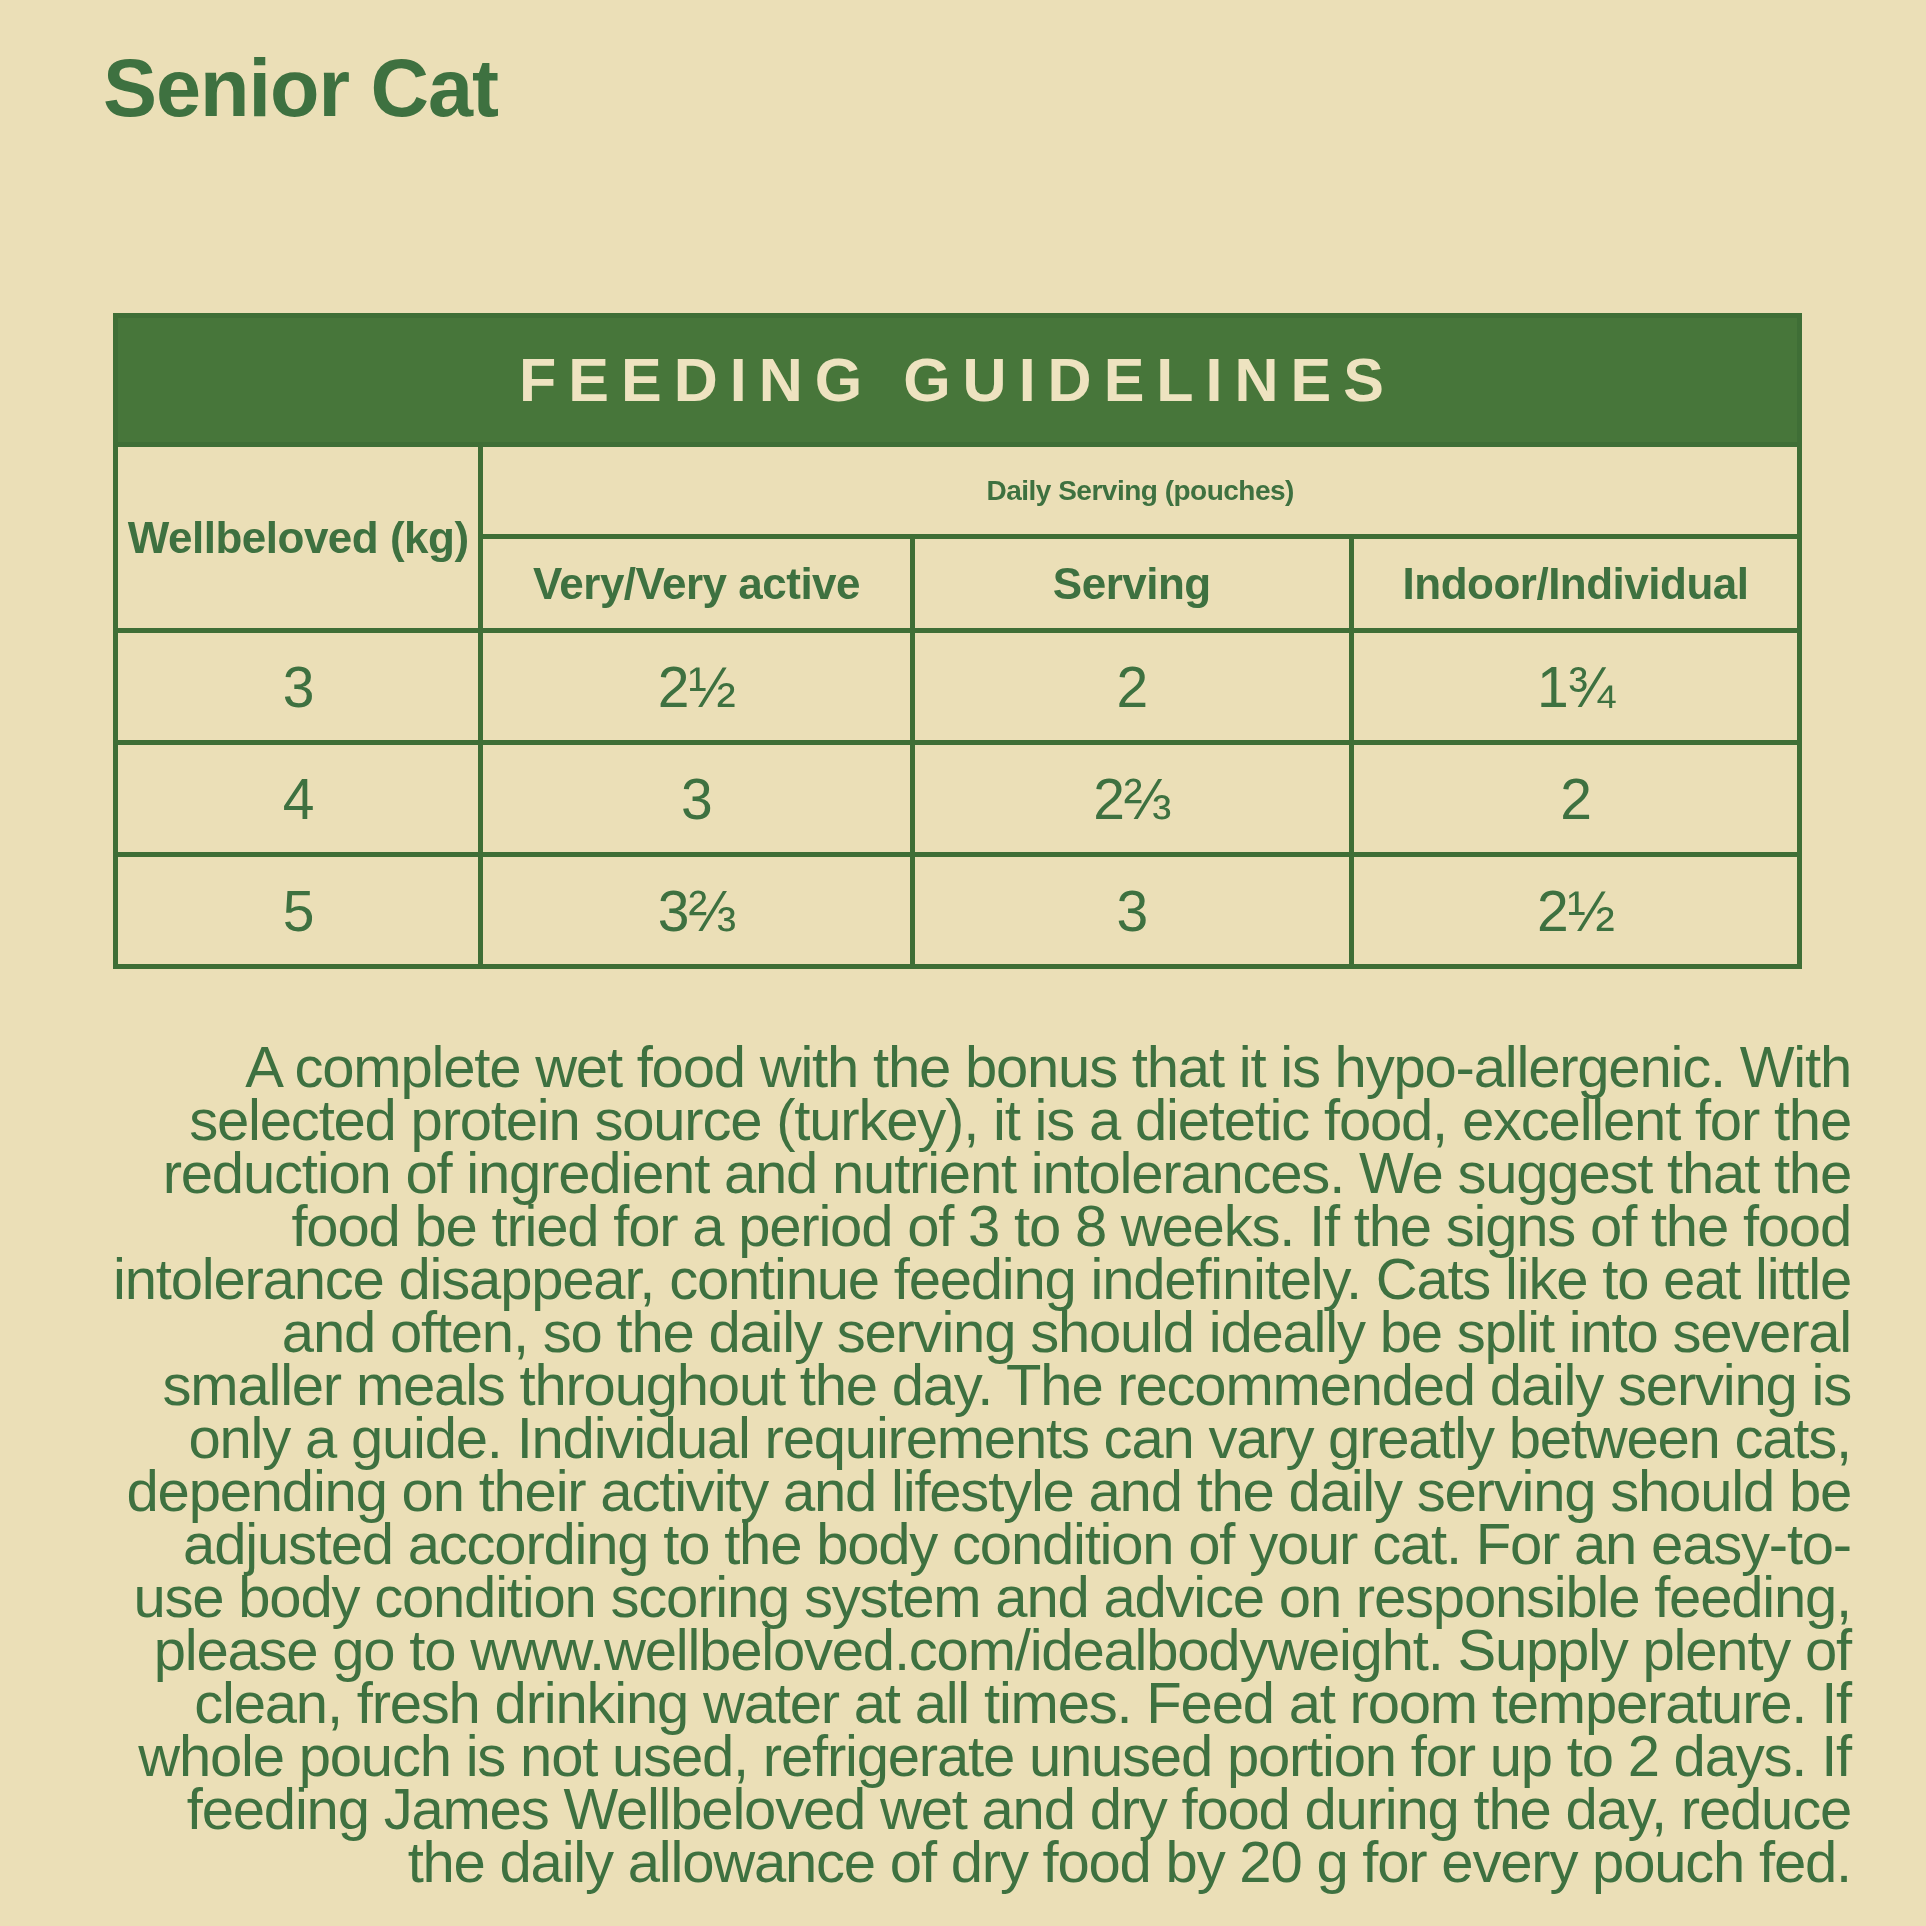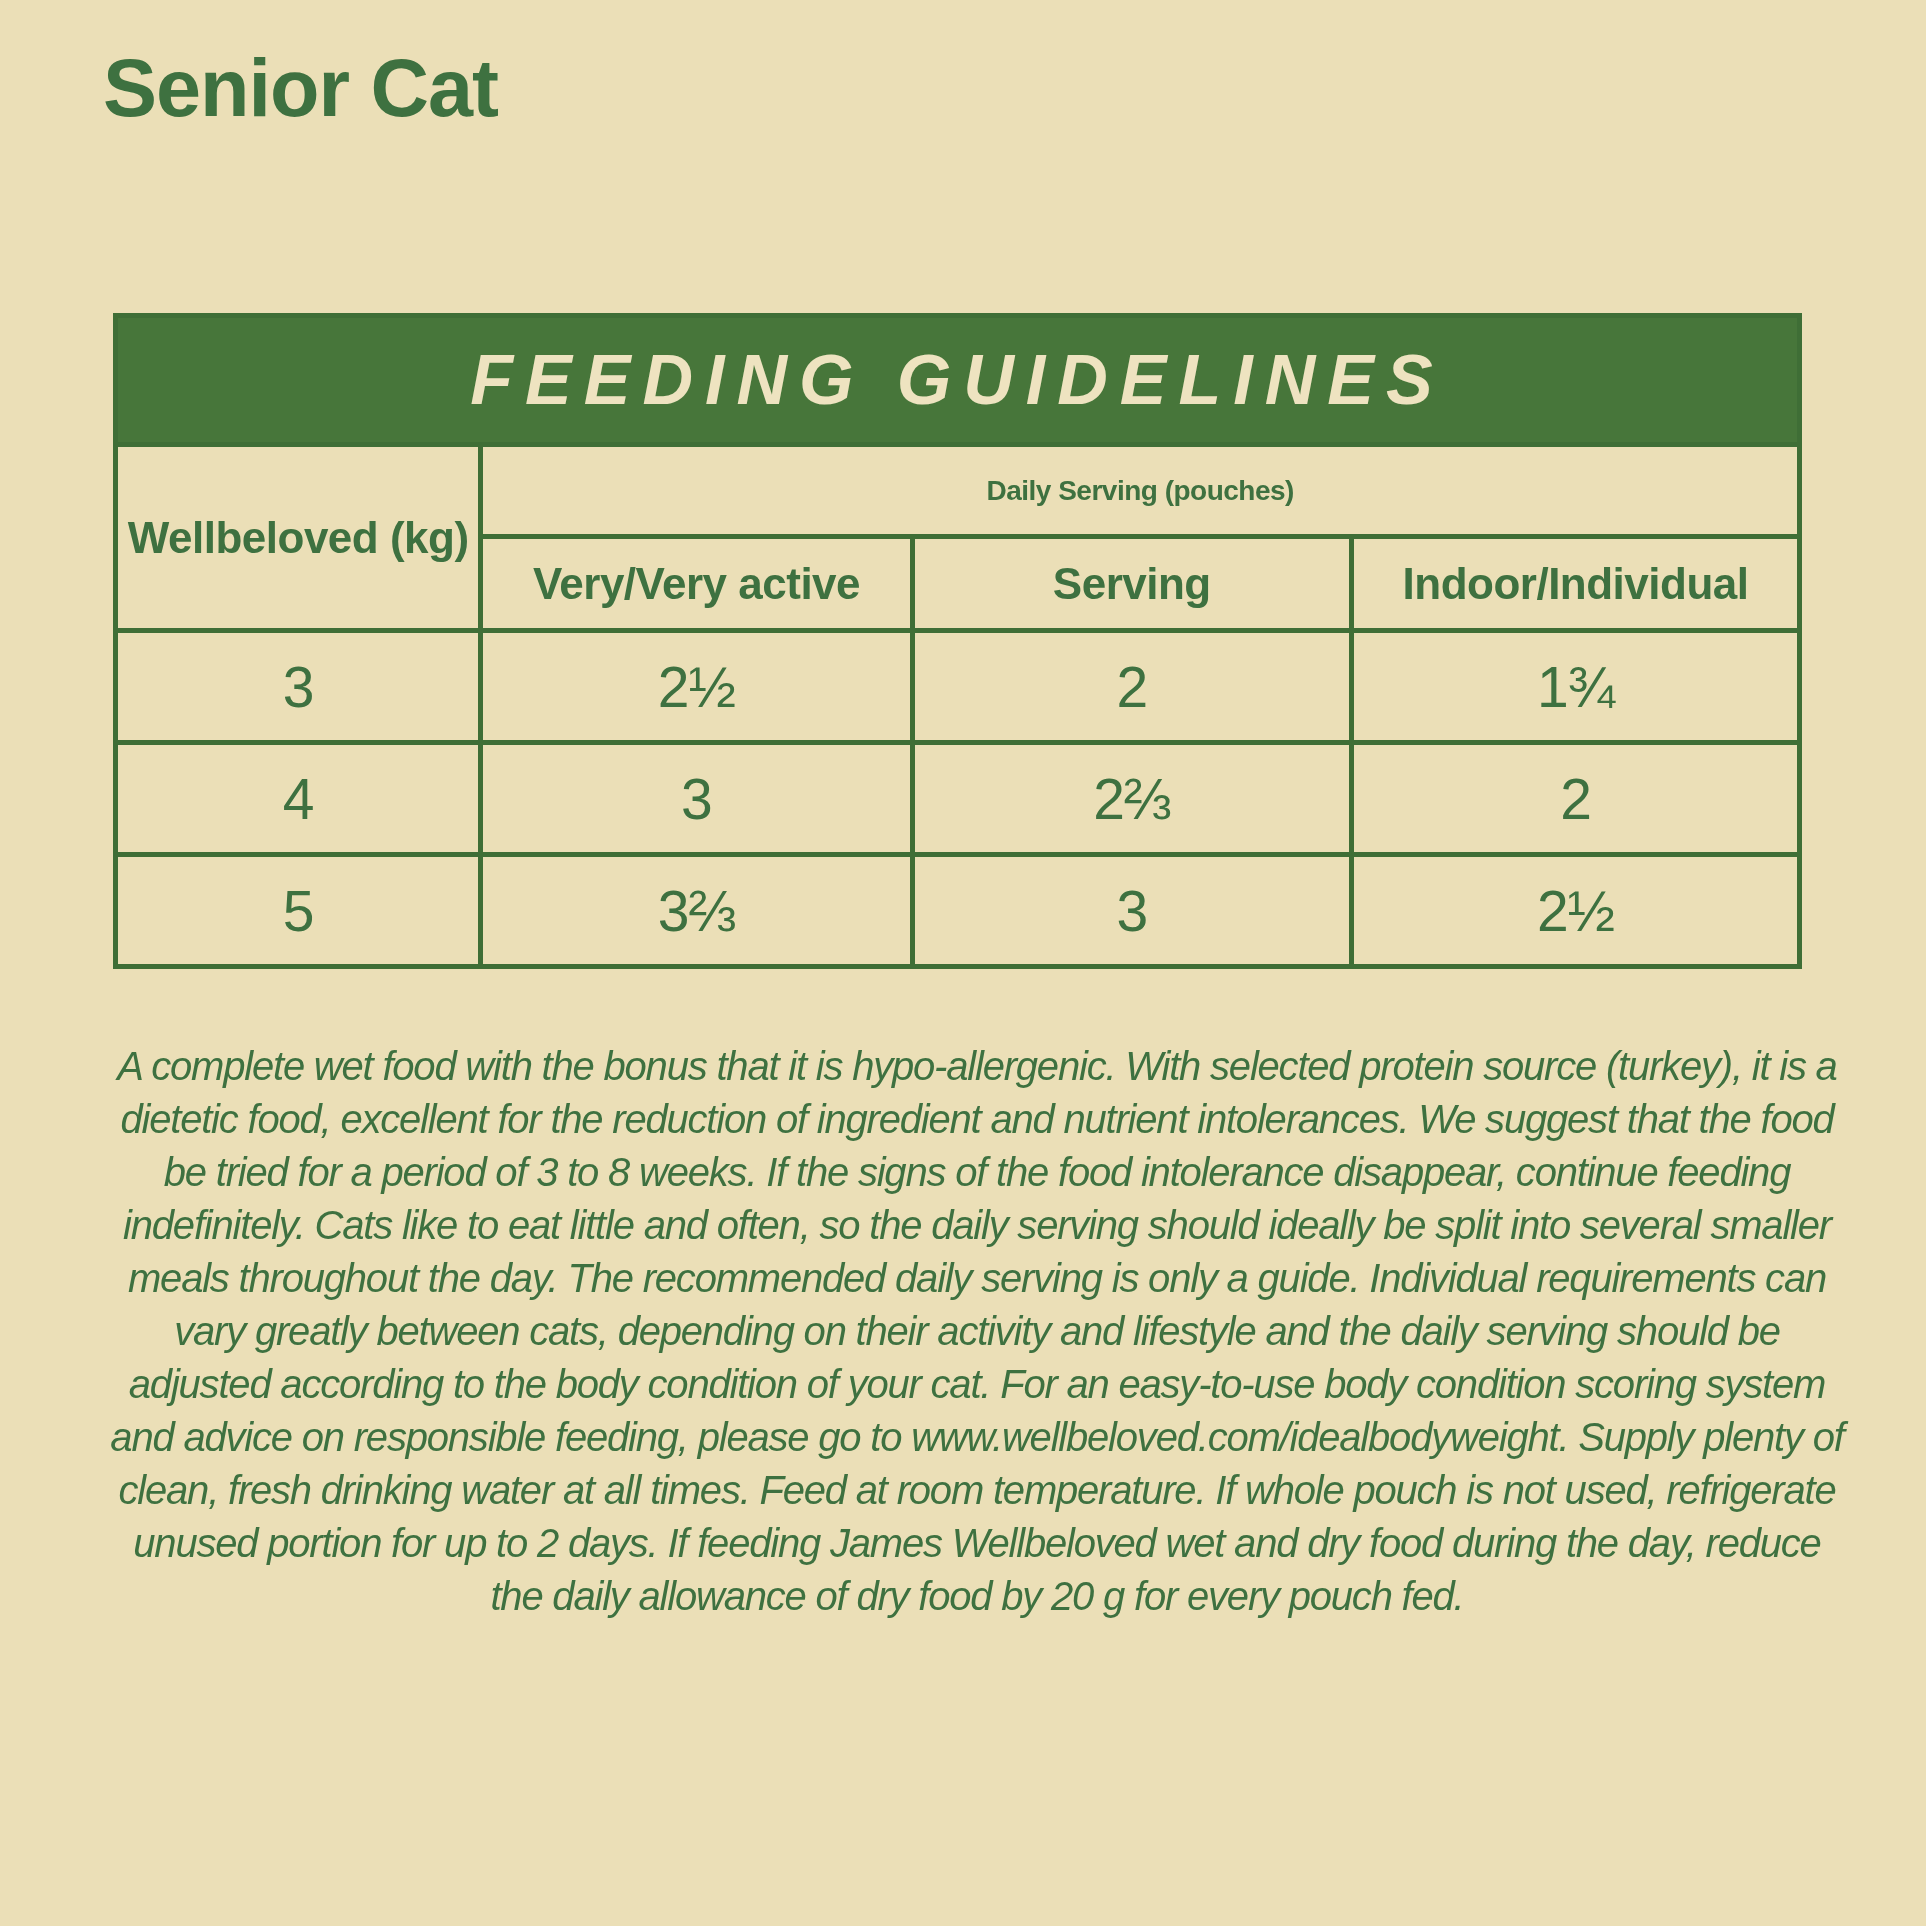--- a/index.html
+++ b/index.html
@@ -46,24 +46,23 @@
     border: 5px solid var(--green-border);
     text-align: center;
     vertical-align: middle;
     padding: 0;
   }
   th.banner {
     background: var(--green);
     border-color: var(--green);
     color: var(--cream-light);
     height: 129px;
-    font-size: 70px;
+    font-size: 61px;
     font-weight: 700;
     letter-spacing: 12px;
-    font-style: italic;
   }
   th.bw, th.sub {
     font-size: 44px;
     font-weight: 700;
     letter-spacing: -0.5px;
     background: var(--cream);
   }
   th.ds {
     height: 92px;
     font-size: 28px;
@@ -75,26 +74,25 @@
   table.fg td {
     height: 112px;
     font-size: 57px;
     font-weight: 400;
     letter-spacing: -1px;
     background: var(--cream);
   }
   .description {
     margin: 71px 0 0 0;
     width: 1748px;
-    font-size: 40px;
+    font-size: 58px;
     line-height: 53px;
     letter-spacing: -1.2px;
     color: var(--green-text);
-    text-align: center;
-    font-style: italic;
+    text-align: right;
   }
 </style>
 </head>
 <body>
 
 <div class="page">
 
   <h1 class="title">Senior Cat</h1>
 
   <table class="fg">

